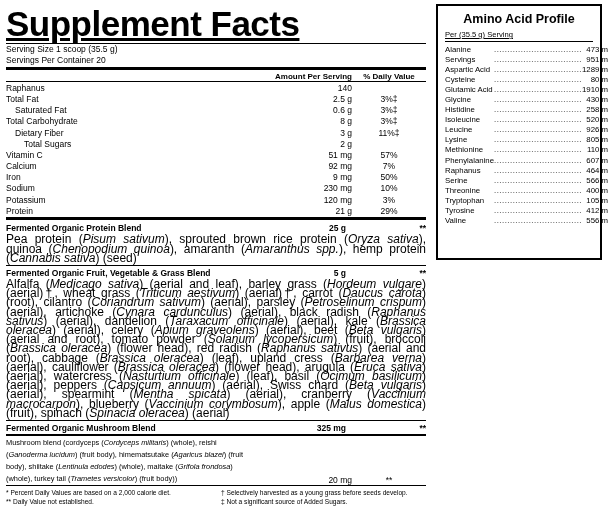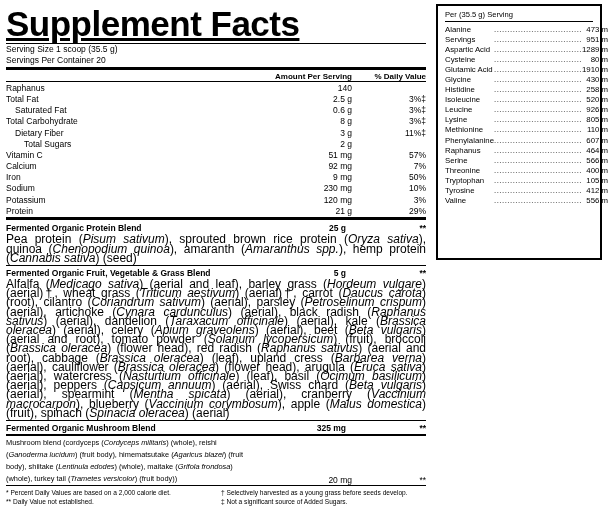--- a/index.html
+++ b/index.html
@@ -23,21 +23,21 @@
   }
   .rule-med{border-bottom:3px solid #000;margin:1px 0;}
   .rule-thin{border-bottom:1px solid #000;margin:0;}
   .rule-hair{border-bottom:1px solid #000;margin:0;}
 
   .serving{font-size:8.5px;line-height:11px;}
 
   table.nut{width:100%;border-collapse:collapse;font-size:8.5px;}
   table.nut td{padding:0.6px 0;vertical-align:bottom;}
   .col-amt{width:92px;text-align:right;}
-  .col-dv{width:74px;text-align:right;}
+  .col-dv{width:74px;text-align:center;}
   .hdr td{font-weight:bold;font-size:8px;padding-bottom:1px;}
   .indent1{padding-left:9px !important;}
   .indent2{padding-left:18px !important;}
 
   .blendhdr{
     font-size:8.5px;font-weight:bold;padding:1.5px 0 1.5px 0;
     display:flex;justify-content:space-between;
   }
   .blendhdr .amt{font-weight:bold;margin-left:auto;padding-right:64px;}
   .blendhdr .dv{font-weight:bold;width:16px;text-align:right;}
@@ -46,21 +46,21 @@
 
   .footnotes{display:flex;gap:10px;font-size:6.6px;line-height:8.4px;padding-top:3px;}
   .footnotes .fcol{flex:1;}
 
   
   .panel-right{
     position:absolute;left:436px;top:4px;width:166px;height:256px;
     border:2px solid #000;box-sizing:border-box;padding:4px 7px 4px 7px;
   }
   .aa-title{font-size:12.5px;font-weight:bold;text-align:center;margin:2px 0 4px 0;}
-  .aa-sub{font-size:7.6px;margin-bottom:2px;}
+  .aa-sub{font-size:7.6px;margin-bottom:2px;text-decoration:underline;}
   .aa-rule{border-bottom:1px solid #000;margin:1px 0 2px 0;}
   table.aa{width:100%;border-collapse:collapse;font-size:7.8px;}
   table.aa td{padding:0.55px 0;vertical-align:bottom;white-space:nowrap;}
   td.aa-name{width:auto;}
   td.aa-dots{
     width:100%;
     overflow:hidden;
     position:relative;
   }
   td.aa-dots span{
@@ -218,20 +218,21 @@
       </div>
       <div class="fcol">
         <div>†  Selectively harvested as a young grass before seeds develop.</div>
         <div>‡  Not a significant source of Added Sugars.</div>
       </div>
     </div>
 
   </div>
 
   <div class="panel-right">
+    <div class="aa-title">Amino Acid Profile</div>
     <div class="aa-sub">Per (35.5 g) Serving</div>
     <div class="aa-rule"></div>
     <table class="aa">
       <tbody>
           <tr>
             <td class="aa-name">Alanine</td>
             <td class="aa-dots">
               <span>.................................</span>
             </td>
             <td class="aa-val">473 mg</td>

